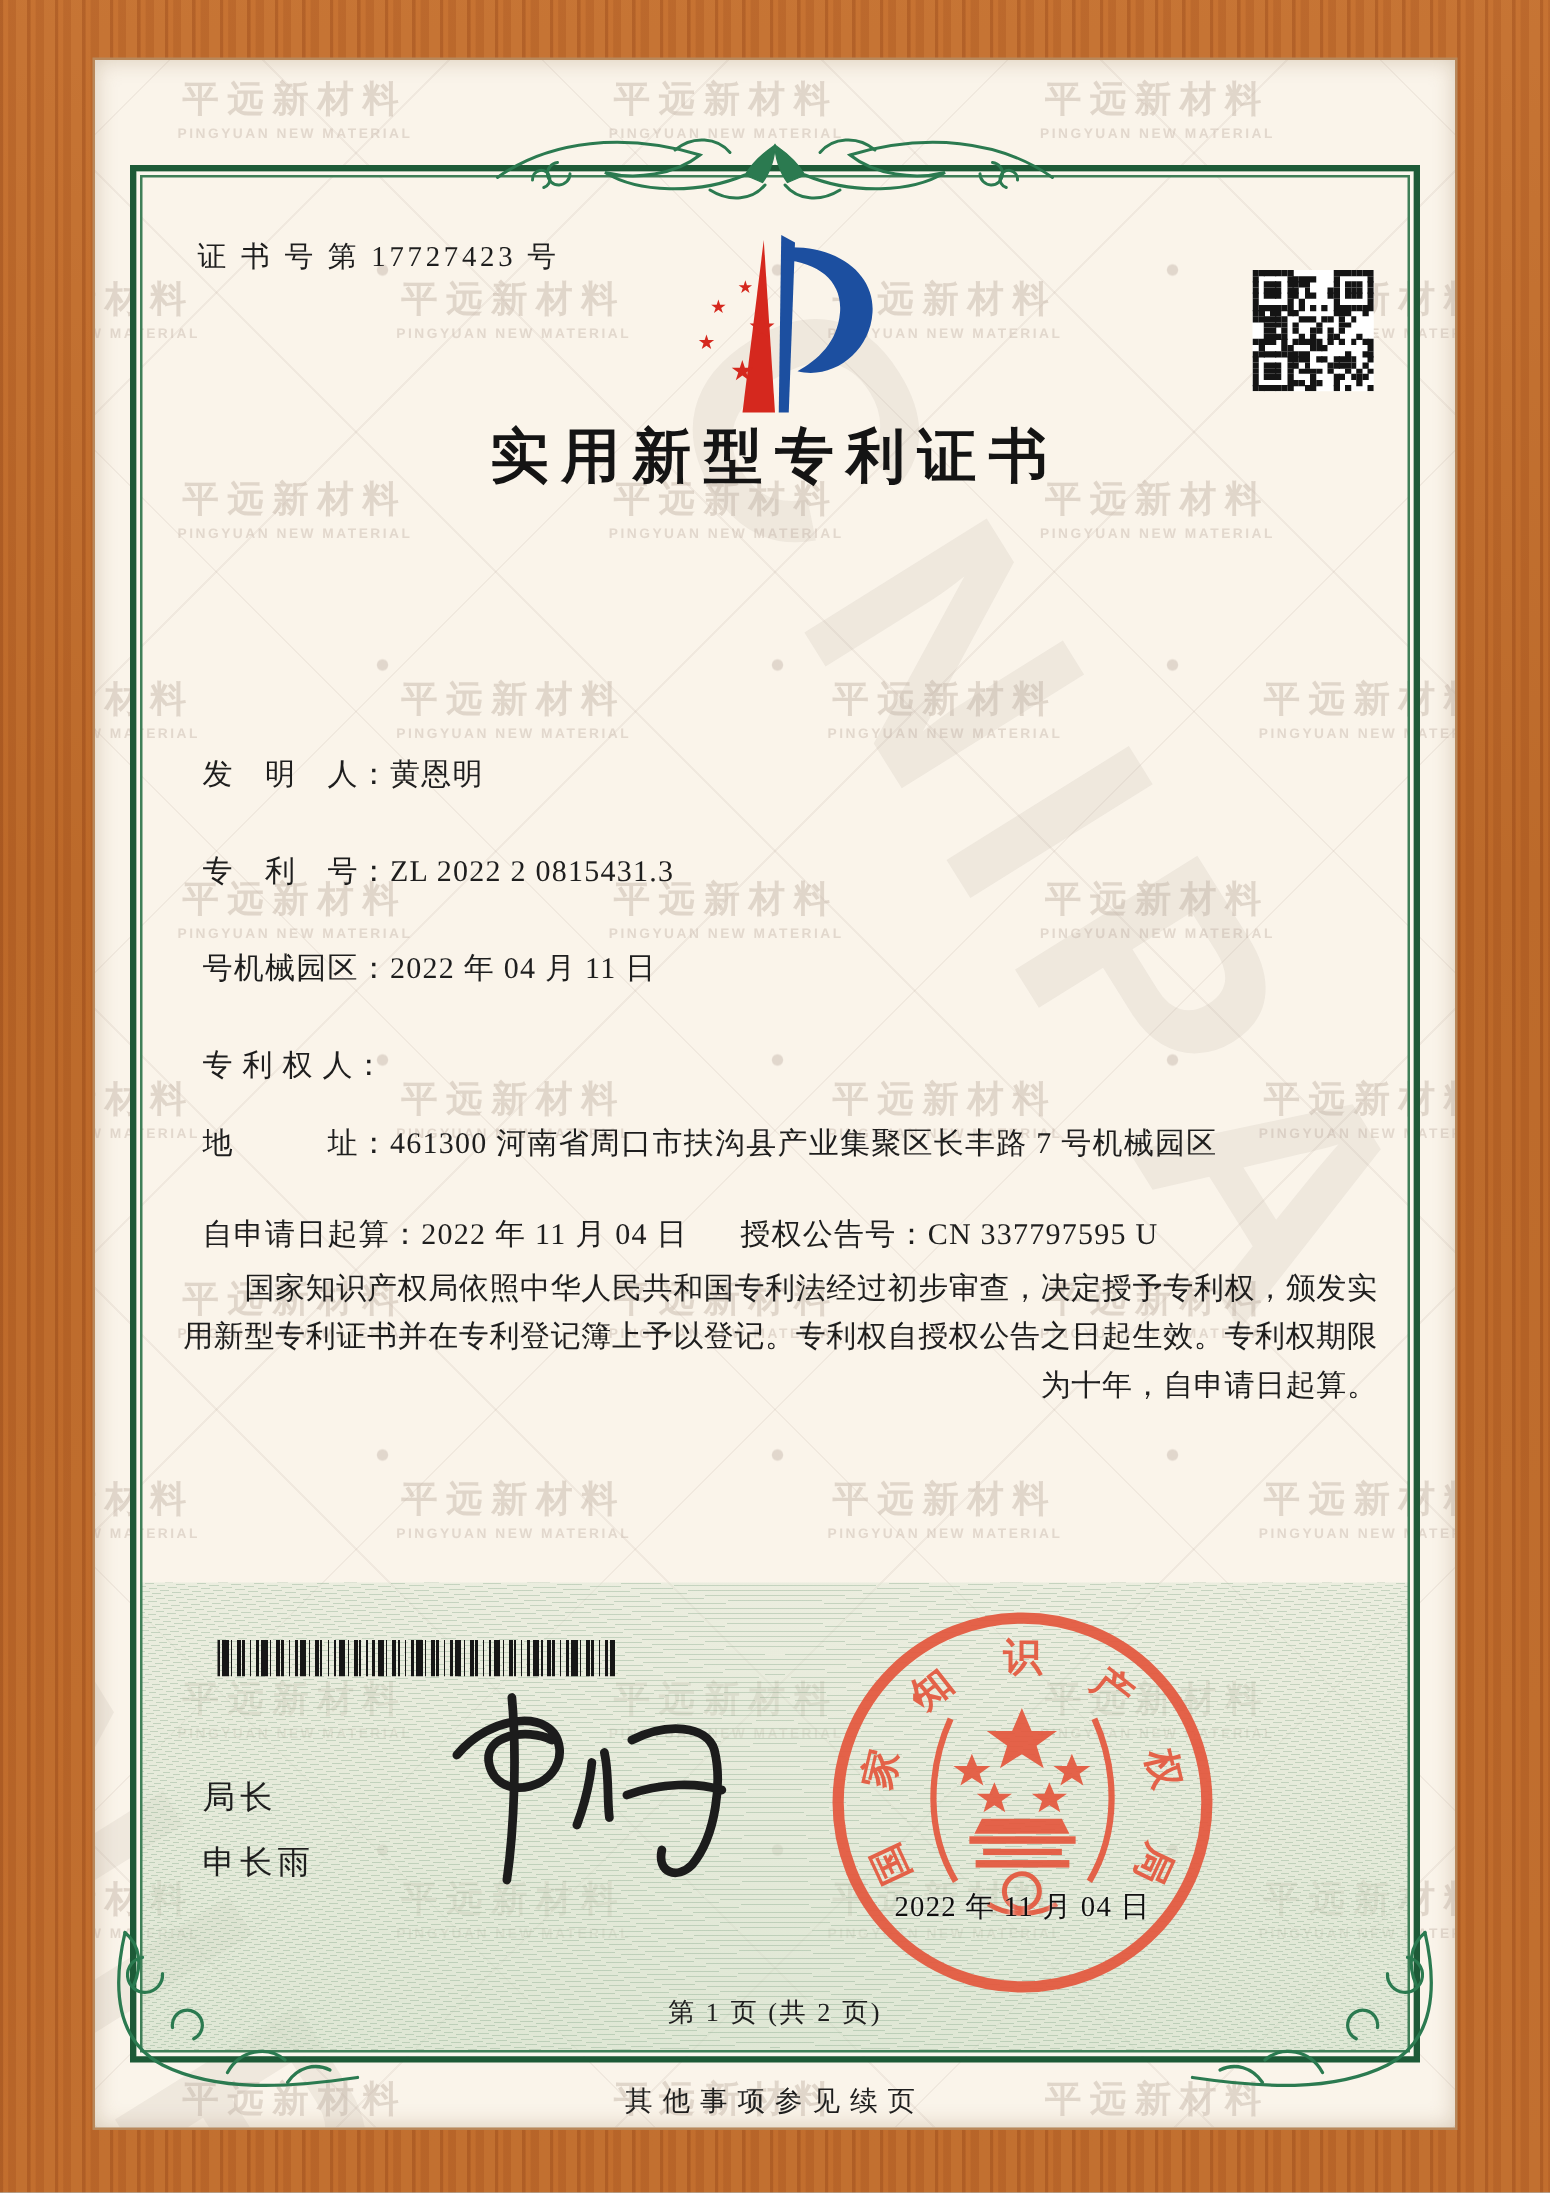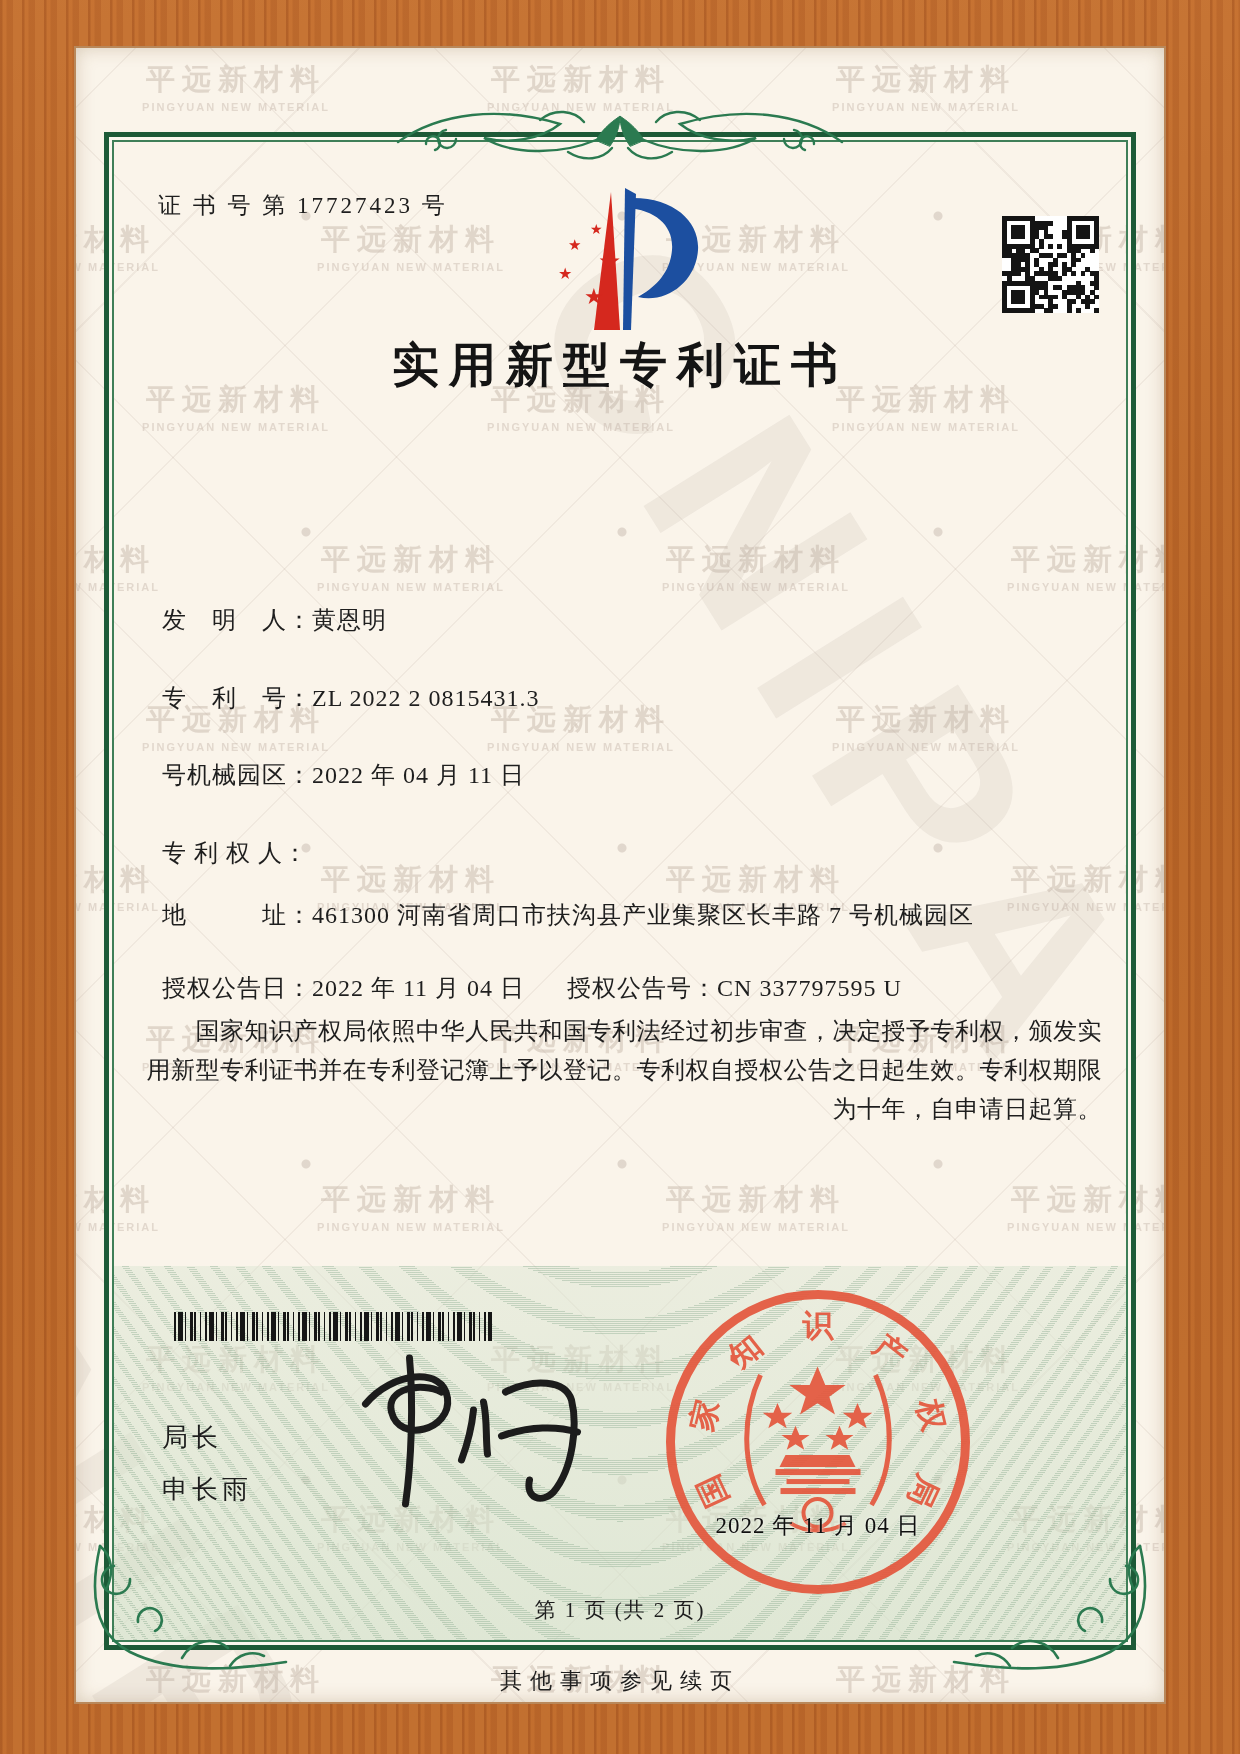--- a/index.html
+++ b/index.html
@@ -563,21 +563,21 @@
   </div>
   <div class="z frow" style="top:835px;">
     <span class="flabel">专 利 权 人：</span>
   </div>
   <div class="z frow addr" style="top:897px;">
     <span class="flabel">地　　　址：</span>
     <span class="fvalue">461300 河南省周口市扶沟县产业集聚区长丰路 7 号机械园区</span>
   </div>
   <div class="z frow" style="top:970px;">
     <span class="grant-pair">
-      <span class="flabel">授权公告日：</span>
+      <span class="flabel">自申请日起算：</span>
       <span class="fvalue">2022 年 11 月 04 日</span>
     </span>
     <span class="gap"></span>
     <span class="grant-pair">
       <span class="flabel">授权公告号：</span>
       <span class="fvalue">CN 337797595 U</span>
     </span>
   </div>
 
   <div class="z paras">

